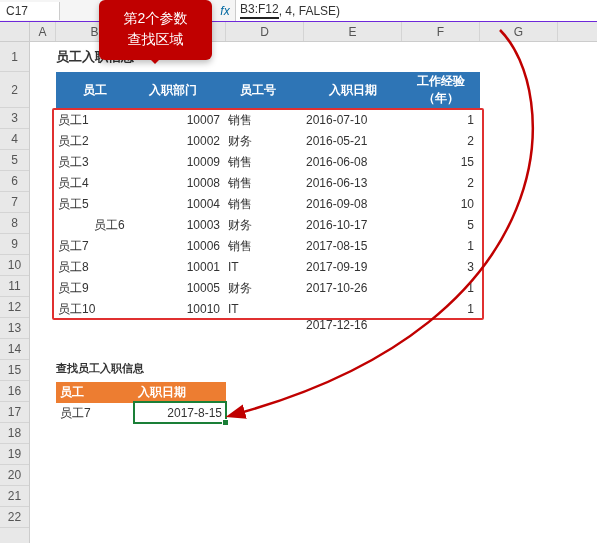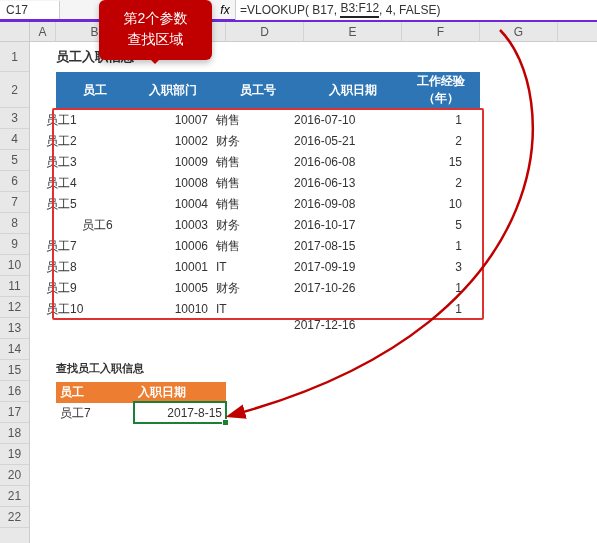--- a/index.html
+++ b/index.html
@@ -10,36 +10,36 @@
     background: #fff;
     color: #333;
     width: 597px;
     height: 543px;
     overflow: hidden;
     position: relative;
   }
   .formula-bar {
     display: flex;
     align-items: center;
-    border-bottom: 3px solid #6d28d9;
+    border-bottom: 1px solid #6d28d9;
     height: 22px;
     background: #f5f5f5;
   }
   .cell-ref {
     width: 60px;
     padding: 2px 6px;
     border-right: 1px solid #ccc;
     background: #fff;
   }
   .fx-gap { width: 155px; }
   .fx-label {
     width: 20px;
     text-align: center;
     font-style: italic;
-    color: #000000;
+    color: #0369a1;
   }
   .formula-input {
     flex: 1;
     padding: 2px 4px;
     background: #fff;
     border-left: 1px solid #ccc;
     display: flex;
     align-items: center;
     gap: 0;
   }
@@ -106,21 +106,21 @@
     height: 36px;
     display: flex;
     background: #2e75b6;
     color: #fff;
     font-weight: bold;
     align-items: center;
   }
   .hcell { text-align: center; }
   .data-rows {
     position: absolute;
-    top: 68px; left: 12px;
+    top: 68px; left: 24px;
   }
   .drow {
     display: flex;
     height: 21px;
     line-height: 21px;
   }
   .dcell { padding: 0 4px; }
   .tl { text-align: left; }
   .tr { text-align: right; }
   .red-box {
@@ -191,21 +191,20 @@
   }
 </style>
 </head>
 <body>
 
 <div class="formula-bar">
   <div class="cell-ref">C17</div>
   <div class="fx-gap"></div>
   <div class="fx-label">fx</div>
   <div class="formula-input">
-    <span class="formula-part">=VLOOKUP( B17, </span>
     <span class="formula-part formula-highlight">B3:F12</span>
     <span class="formula-part">, 4, FALSE)</span>
   </div>
 </div>
 
 <div class="col-headers">
   <div class="row-head-spacer"></div>
 
 <div class="col-head" style="width: 26px;">A</div>
     <div class="col-head" style="width: 78px;">B</div>

